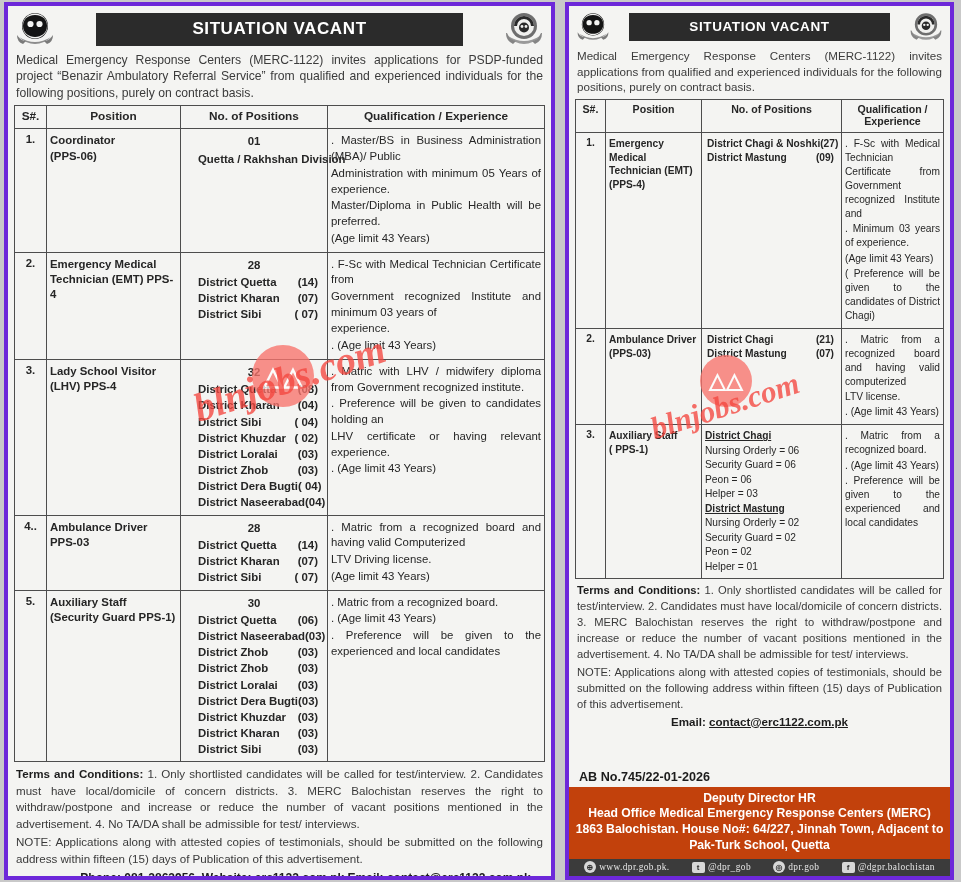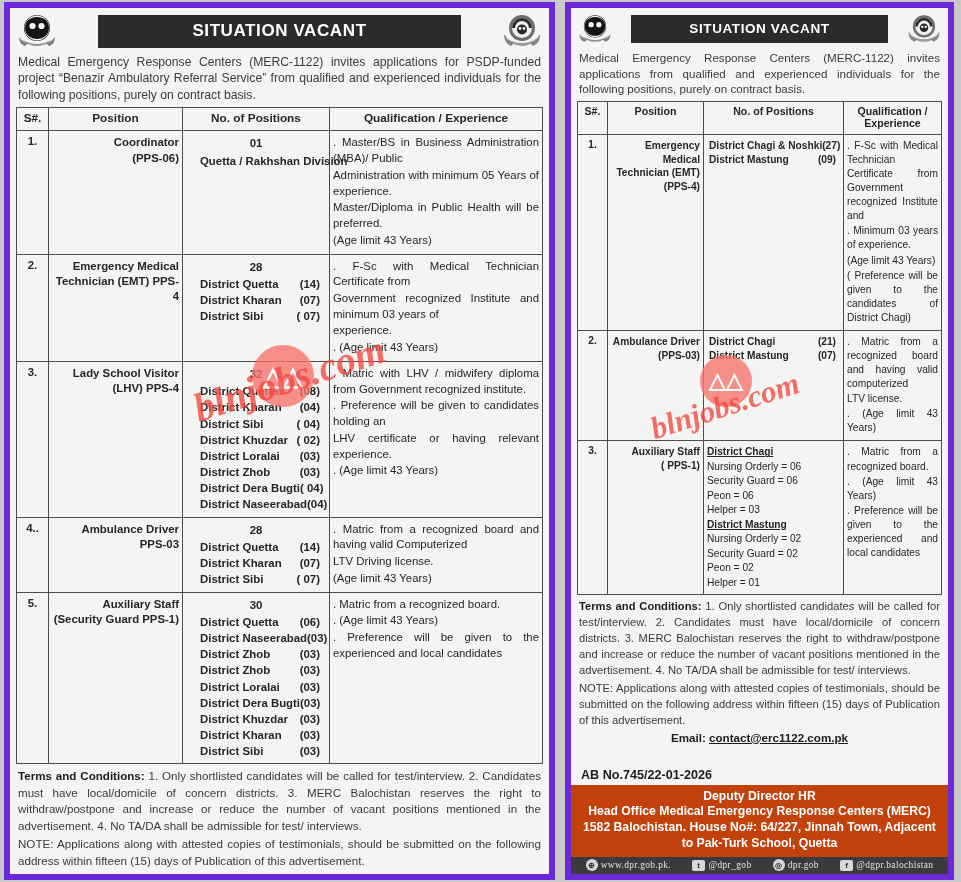--- a/index.html
+++ b/index.html
@@ -19,21 +19,21 @@
     width: 961px; height: 882px;
     position: relative;
     display: flex;
     background: #c9c9c9;
   }
 
   
   .ad {
     position: relative;
     background: #f4f4f2;
-    border: 6px solid #6d28d9;
+    border: 4px solid #6d28d9;
     display: flex;
     flex-direction: column;
     overflow: hidden;
   }
   .ad-left {
     width: 551px;
     margin: 2px 0 2px 4px;
   }
   .ad-right {
     width: 389px;
@@ -87,21 +87,21 @@
     text-align: center;
     font-weight: bold;
     padding: 3px 2px 5px 2px;
   }
   .ad-left table.jobs th { font-size: 11.8px; }
   .ad-right table.jobs th { font-size: 10.6px; }
   .ad-left table.jobs td { font-size: 11.4px; padding: 4px 3px; }
   .ad-right table.jobs td { font-size: 10.2px; padding: 4px 3px; }
 
   .c-sn   { text-align: center; font-weight: bold; }
-  .c-pos  { text-align: right; font-weight: bold; line-height: 1.35; margin-top: 12px; }
+  .c-pos  { text-align: left; font-weight: bold; line-height: 1.35; margin-top: 12px; }
   .c-num  { line-height: 1.42; }
   .c-qual { line-height: 1.38; text-align: justify; }
 
   .num-total { text-align: center; font-weight: bold; display: block; margin-bottom: 1px; }
   .num-line { display: flex; justify-content: space-between; font-weight: bold; padding: 0 6px 0 14px; }
   .ad-right .num-line { padding: 0 4px 0 2px; }
   .num-line .nm { white-space: nowrap; }
   .num-line .ct { white-space: nowrap; }
   .num-sub { font-weight: bold; text-decoration: underline; display: block; }
   .num-plain { display: block; }
@@ -565,21 +565,21 @@
     <div class="terms" style="padding-top:0">NOTE: Applications along with attested copies of testimonials, should be submitted on the following address within fifteen (15) days of Publication of this advertisement.</div>
     <div class="contact" style="padding-top:0">
       <span>Email: </span><span class="u">contact@erc1122.com.pk</span>
     </div>
 
     <div class="spacer"></div>
     <div class="abno">AB No.745/22-01-2026</div>
 
     <div class="footbar">
         <span class="num-plain">Deputy Director  HR</span>
-        <span class="num-plain">Head Office Medical Emergency Response Centers (MERC) 1582 Balochistan. House No#: 64/227, Jinnah Town, Adjacent to Pak-Turk School, Quetta</span>
+        <span class="num-plain">Head Office Medical Emergency Response Centers (MERC) 1863 Balochistan. House No#: 64/227, Jinnah Town, Adjacent to Pak-Turk School, Quetta</span>
       </div>
     <div class="socialbar">
         <span class="soc">
           <span class="badge round">⊕</span>
           <span>www.dpr.gob.pk.</span>
         </span>
         <span class="soc">
           <span class="badge">t</span>
           <span>@dpr_gob</span>
         </span>

